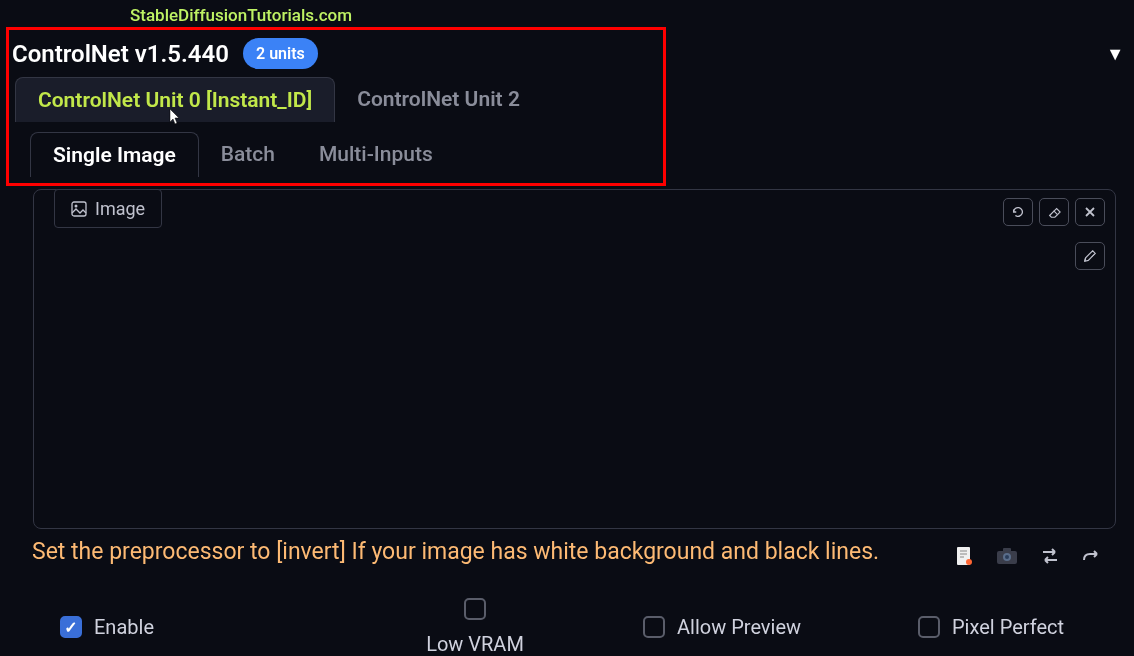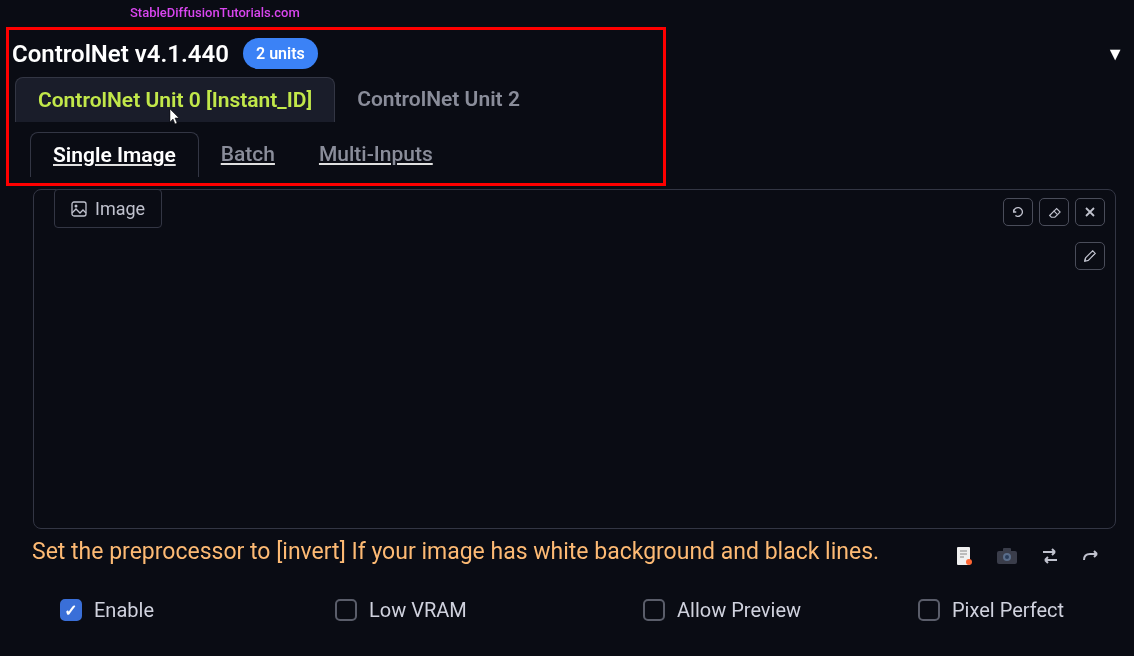--- a/index.html
+++ b/index.html
@@ -13,22 +13,22 @@
       color: #e0e0e0;
       width: 1134px;
       height: 656px;
       overflow: hidden;
       position: relative;
     }
     .watermark {
       position: absolute;
       top: 5px;
       left: 130px;
-      color: #d946ef;
-      font-size: 13px;
+      color: #bef264;
+      font-size: 17px;
       font-weight: 500;
     }
     .header {
       position: absolute;
       top: 30px;
       left: 12px;
       right: 10px;
       display: flex;
       align-items: center;
       justify-content: space-between;
@@ -100,21 +100,20 @@
       font-size: 18px;
       color: #ffffff;
       z-index: 101;
     }
     .mode-tabs {
       position: absolute;
       top: 132px;
       left: 30px;
       display: flex;
       gap: 0;
-      text-decoration: underline;
     }
     .mode-tab {
       padding: 10px 22px;
       font-size: 21px;
       font-weight: 500;
       cursor: pointer;
       border-radius: 8px 8px 0 0;
     }
     .mode-tab.active {
       color: #ffffff;
@@ -211,21 +210,21 @@
     .checkbox-item {
       display: flex;
       align-items: center;
       gap: 12px;
       font-size: 20px;
       color: #d0d2de;
       cursor: pointer;
       padding-left: 28px;
     }
     .checkbox-item:nth-child(1) { width: 275px; }
-    .checkbox-item:nth-child(2) { width: 308px; }
+    .checkbox-item:nth-child(2) { width: 308px; flex-direction: column; }
     .checkbox-item:nth-child(3) { width: 275px; }
     .checkbox {
       width: 22px;
       height: 22px;
       border: 2px solid #5a5d6a;
       border-radius: 5px;
       display: flex;
       align-items: center;
       justify-content: center;
       flex-shrink: 0;
@@ -242,21 +241,21 @@
     }
     svg { display: block; }
   </style>
 </head>
 <body>
 
 <div class="watermark">StableDiffusionTutorials.com</div>
 
 <div class="header">
   <div class="header-left">
-    <span class="title">ControlNet v4.1.440</span>
+    <span class="title">ControlNet v1.5.440</span>
     <span class="badge">2 units</span>
   </div>
   <div class="collapse-toggle">▼</div>
 </div>
 
 <div class="red-box"></div>
 
 <div class="unit-tabs">
   <div class="unit-tab active">ControlNet Unit 0 [Instant_ID]</div>
   <div class="unit-tab inactive">ControlNet Unit 2</div>

